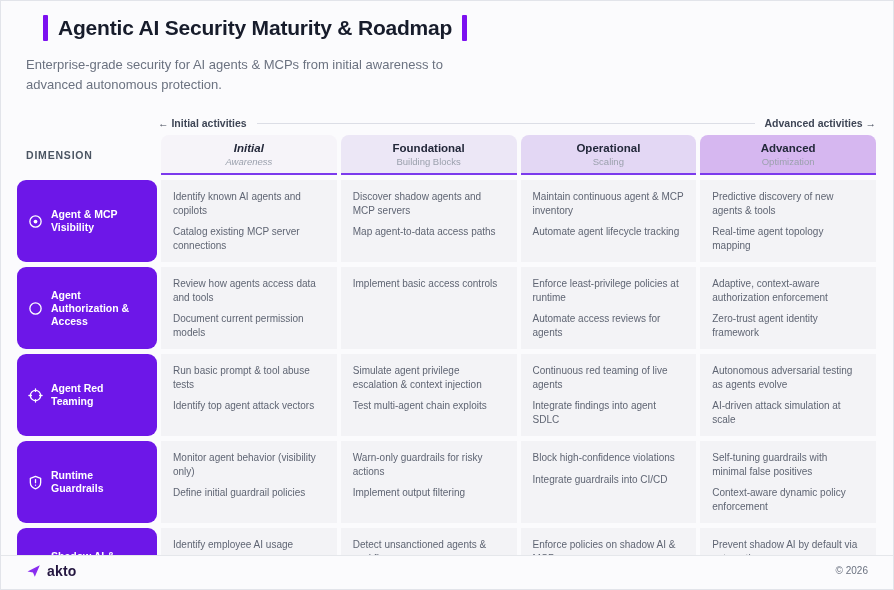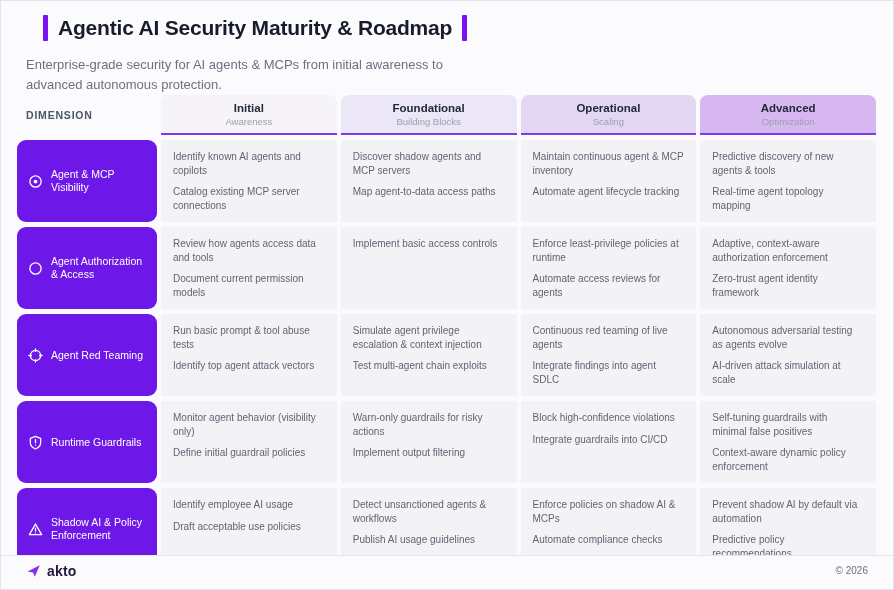--- a/index.html
+++ b/index.html
@@ -52,21 +52,21 @@
   .stage-sub { font-size: 9.5px; color: #9ba1ad; margin-top: 2px; }
   .dim-pill {
     background: #6d17e8;
     border-radius: 9px;
     color: #ffffff;
     display: flex; align-items: center; gap: 8px;
     padding: 8px 10px;
   }
   .pill-icon { flex: 0 0 auto; width: 16px; height: 16px; display: flex; align-items: center; justify-content: center; }
   .pill-icon svg { display: block; }
-  .pill-label { font-size: 10.5px; font-weight: 400; line-height: 1.25; }
+  .pill-label { font-size: 10.5px; font-weight: 700; line-height: 1.25; }
   .cell {
     background: #f3f3f6;
     padding: 10px 12px;
     min-height: 54px;
     display: flex; flex-direction: column; justify-content: flex-start; gap: 8px;
   }
   .cell-line { font-size: 10px; color: #5f6573; line-height: 1.35; }
   
   .footer {
     position: absolute; left: 0; right: 0; bottom: 0;
@@ -87,25 +87,30 @@
 
   <div class="hero">
     <div class="title-row">
       <span class="accent-bar"></span>
       <h1 class="page-title">Agentic AI Security Maturity &amp; Roadmap</h1>
       <span class="accent-bar"></span>
     </div>
     <p class="subtitle">Enterprise-grade security for AI agents &amp; MCPs from initial awareness to advanced autonomous protection.</p>
   </div>
 
+  <div class="axis-row">
+    <span class="axis-label">← Initial activities</span>
+    <span class="axis-line"></span>
+    <span class="axis-label">Advanced activities →</span>
+  </div>
 
   <div class="grid">
     <div class="row">
       <div class="dim-header">DIMENSION</div>
-      <div class="stage-header" style="background: rgb(246, 244, 249); border-bottom-color: rgb(124, 58, 237);">
+      <div class="stage-header" style="background: rgb(246, 244, 249); border-bottom-color: rgb(124, 58, 237); font-style: italic;">
         <div class="stage-name">Initial</div>
         <div class="stage-sub">Awareness</div>
       </div>
       <div class="stage-header" style="background: rgb(236, 231, 246); border-bottom-color: rgb(124, 58, 237);">
         <div class="stage-name">Foundational</div>
         <div class="stage-sub">Building Blocks</div>
       </div>
       <div class="stage-header" style="background: rgb(227, 215, 244); border-bottom-color: rgb(124, 58, 237);">
         <div class="stage-name">Operational</div>
         <div class="stage-sub">Scaling</div>

